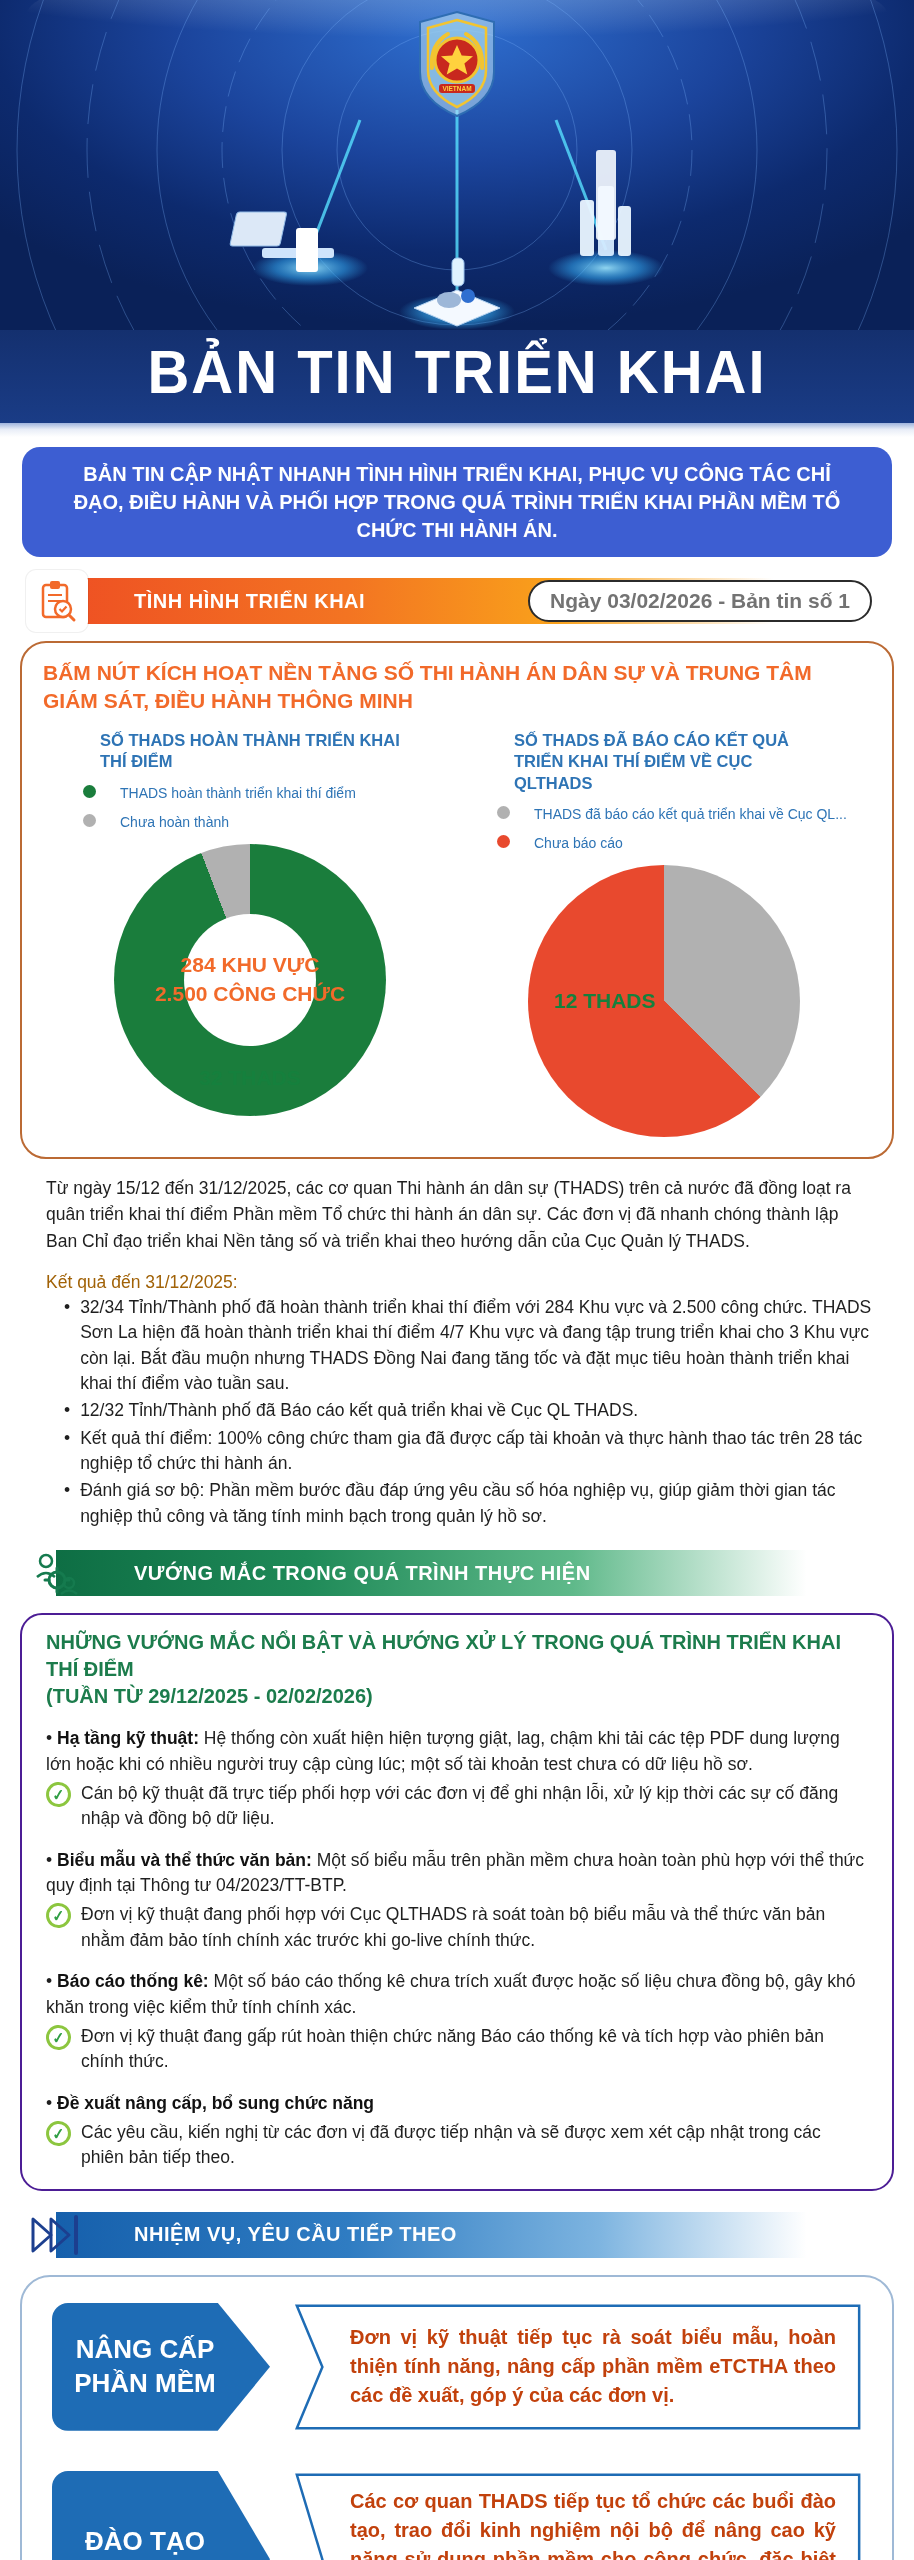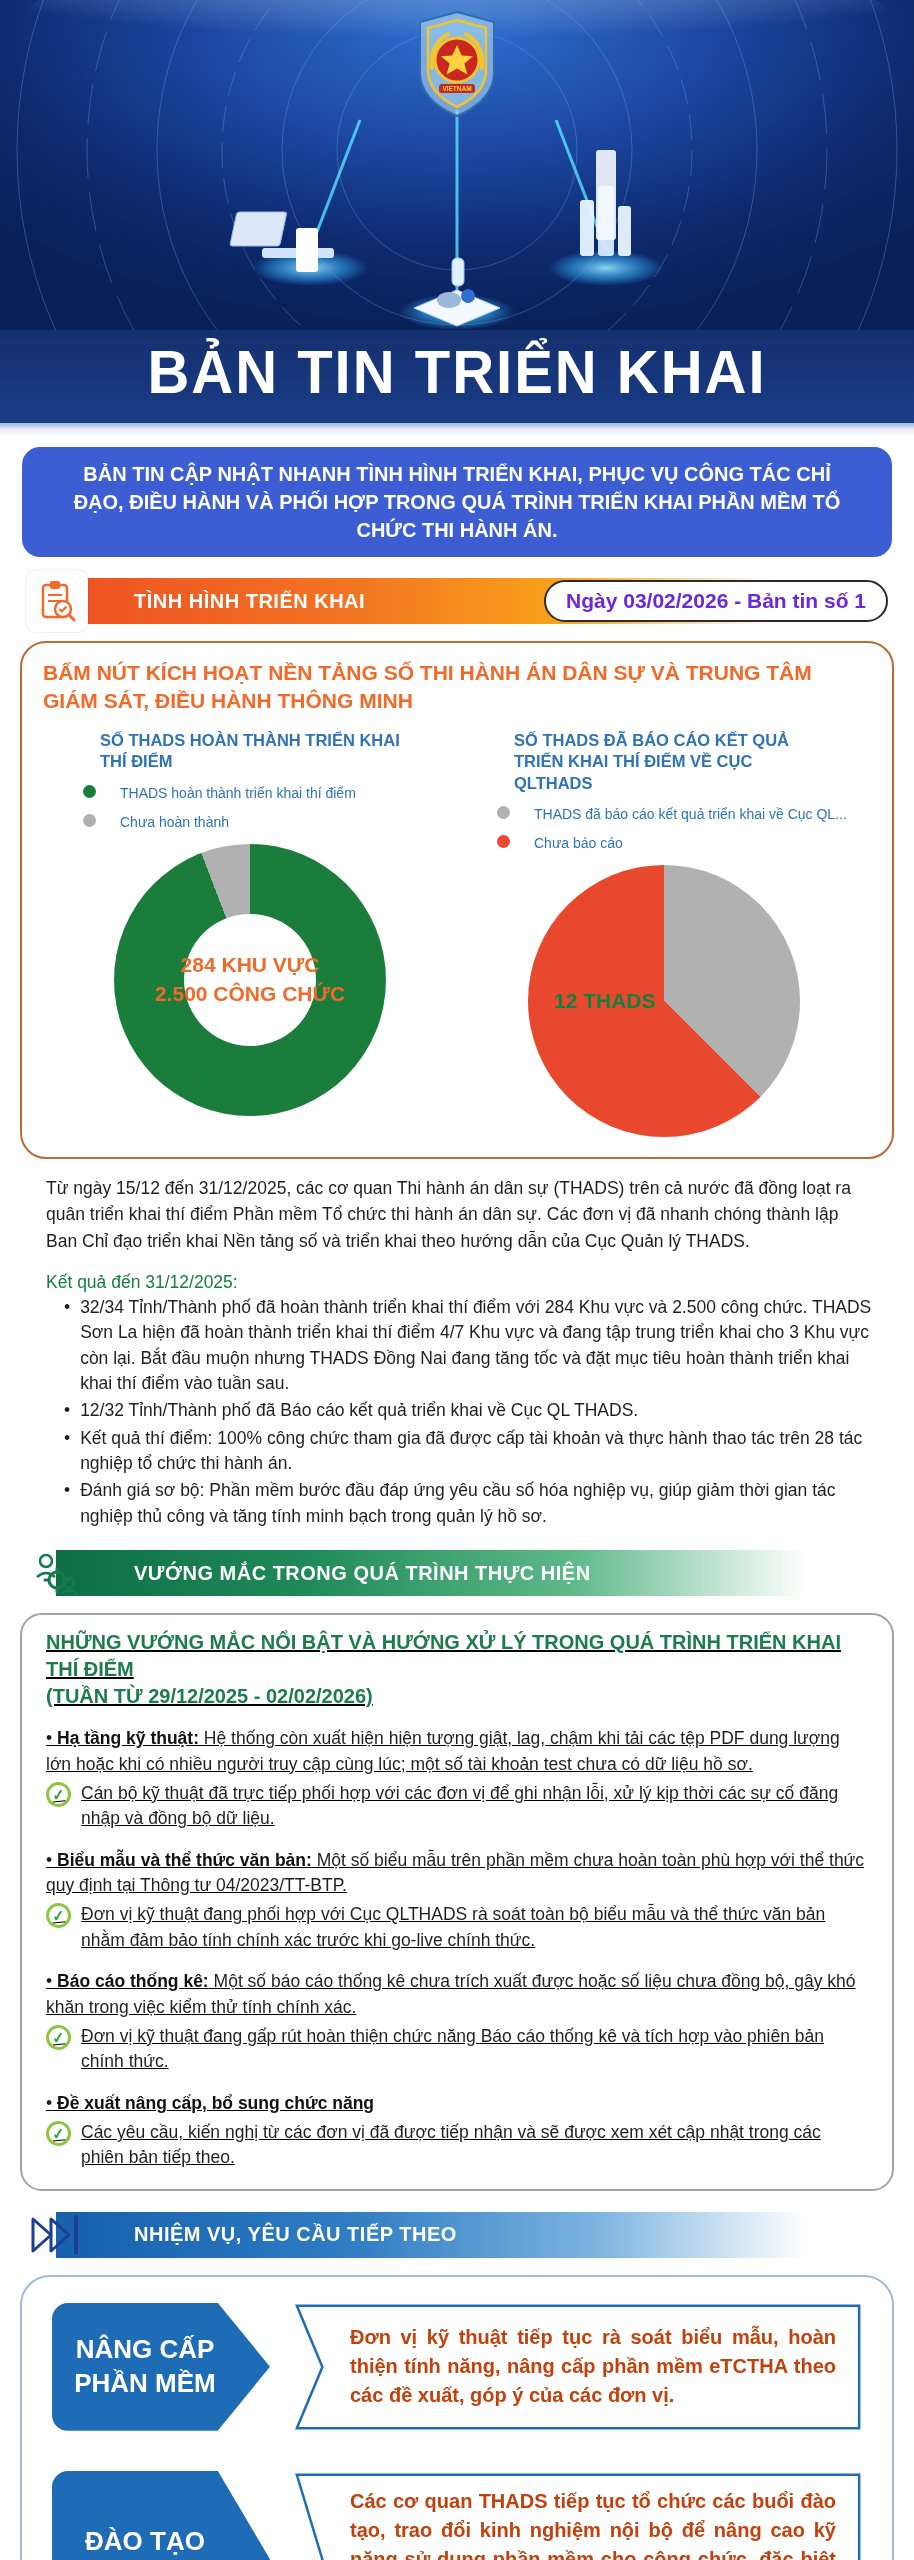--- a/index.html
+++ b/index.html
@@ -24,22 +24,22 @@
   .section-row { position:relative; height:60px; margin:14px 24px 10px 26px; display:flex; align-items:center; }
   .bar { position:absolute; left:30px; right:0; top:7px; bottom:7px; display:flex; align-items:center;
     padding-left:78px; }
   .bar-orange { background:linear-gradient(90deg,#ee4f23 0%,#f37422 35%,#f9a11b 60%,rgba(250,200,150,0) 86%); }
   .bar-green  { background:linear-gradient(90deg,#0e6e44 0%,#1f8a58 30%,#5fb98a 62%,rgba(200,230,210,0) 90%); }
   .bar-blue   { background:linear-gradient(90deg,#1660ac 0%,#2f7cc2 35%,#7db4e0 65%,rgba(200,220,240,0) 90%); }
   .bar-label { color:#ffffff; font-weight:bold; font-size:20px; letter-spacing:.5px; }
   .icon-box { position:relative; z-index:2; width:62px; height:62px; background:#ffffff; border-radius:10px;
     display:flex; align-items:center; justify-content:center; box-shadow:0 0 0 1px rgba(0,0,0,.06); }
   .icon-box.noframe { background:transparent; box-shadow:none; }
-  .date-pill { position:absolute; right:2px; z-index:3; background:#ffffff; border:2.5px solid #2b2b2b;
-    border-radius:28px; padding:7px 20px; font-size:21px; font-weight:bold; color:#6d28d9; white-space:nowrap; }
+  .date-pill { position:absolute; right:18px; z-index:3; background:#ffffff; border:2.5px solid #2b2b2b;
+    border-radius:28px; padding:7px 20px; font-size:21px; font-weight:bold; color:#737373; white-space:nowrap; }
 
   
   .charts-box { margin:6px 20px 0; border:2px solid #bb6a34; border-radius:26px; padding:16px 21px 20px; }
   .headline { color:#f26a2a; font-weight:bold; font-size:21px; line-height:1.35; margin-bottom:14px; }
   .charts-row { display:flex; }
   .chart-col { width:50%; display:flex; flex-direction:column; align-items:center; }
   .chart-title { color:#2e74b5; font-weight:bold; font-size:16.5px; line-height:1.3; text-align:left;
     max-width:300px; margin-bottom:12px; }
   .legend { align-self:flex-start; margin-left:40px; display:flex; flex-direction:column; gap:13px; margin-bottom:14px; }
   .legend-item { display:flex; align-items:flex-start; gap:24px; }
@@ -49,27 +49,27 @@
   .pie { width:100%; height:100%; border-radius:50%; }
   .donut-hole { position:absolute; left:50%; top:50%; width:132px; height:132px; transform:translate(-50%,-50%);
     background:#ffffff; border-radius:50%; display:flex; flex-direction:column; align-items:center; justify-content:center; }
   .center-line { color:#f26a2a; font-weight:bold; font-size:21px; white-space:nowrap; line-height:1.35; }
   .slice-label { position:absolute; color:#15803d; font-weight:bold; font-size:21px; white-space:nowrap; }
   .slice-label.bottom { left:50%; transform:translateX(-50%); bottom:26px; }
   .slice-label.left { left:26px; top:50%; transform:translateY(-50%); }
 
   
   .paragraph { margin:16px 46px 0 46px; font-size:17.5px; line-height:1.5; color:#1f1f1f; }
-  .results-label { margin:18px 46px 2px; font-size:17.5px; color:#15803d; }
+  .results-label { margin:18px 46px 2px; font-size:17.5px; color:#a16207; }
   ul.results { list-style:none; margin:0 34px 0 64px; }
   ul.results li { display:flex; gap:10px; font-size:17.5px; line-height:1.45; color:#1f1f1f; margin:2px 0; }
   .blt { flex:0 0 auto; }
 
   
-  .green-box { margin:4px 20px 0; border:2px solid #a3a3a3; border-radius:22px; padding:14px 24px 18px;text-decoration:underline; }
+  .green-box { margin:4px 20px 0; border:2px solid #4c1d95; border-radius:22px; padding:14px 24px 18px; }
   .gb-title { color:#1c7c4c; font-weight:bold; font-size:20px; line-height:1.35; }
   .vm-item { margin-top:16px; }
   .issue-line { font-size:17.5px; line-height:1.45; color:#1f1f1f; }
   .issue-line b { color:#111; }
   .res-line { display:flex; gap:10px; margin-top:4px; font-size:17.5px; line-height:1.45; color:#1f1f1f; }
   .chk { flex:0 0 auto; width:25px; height:25px; border-radius:50%; border:3px solid #8cc63f; color:#2f9e44;
     font-weight:bold; font-size:15px; display:inline-flex; align-items:center; justify-content:center;
     background:#fff; margin-top:1px; transform:rotate(-6deg); }
 
   

